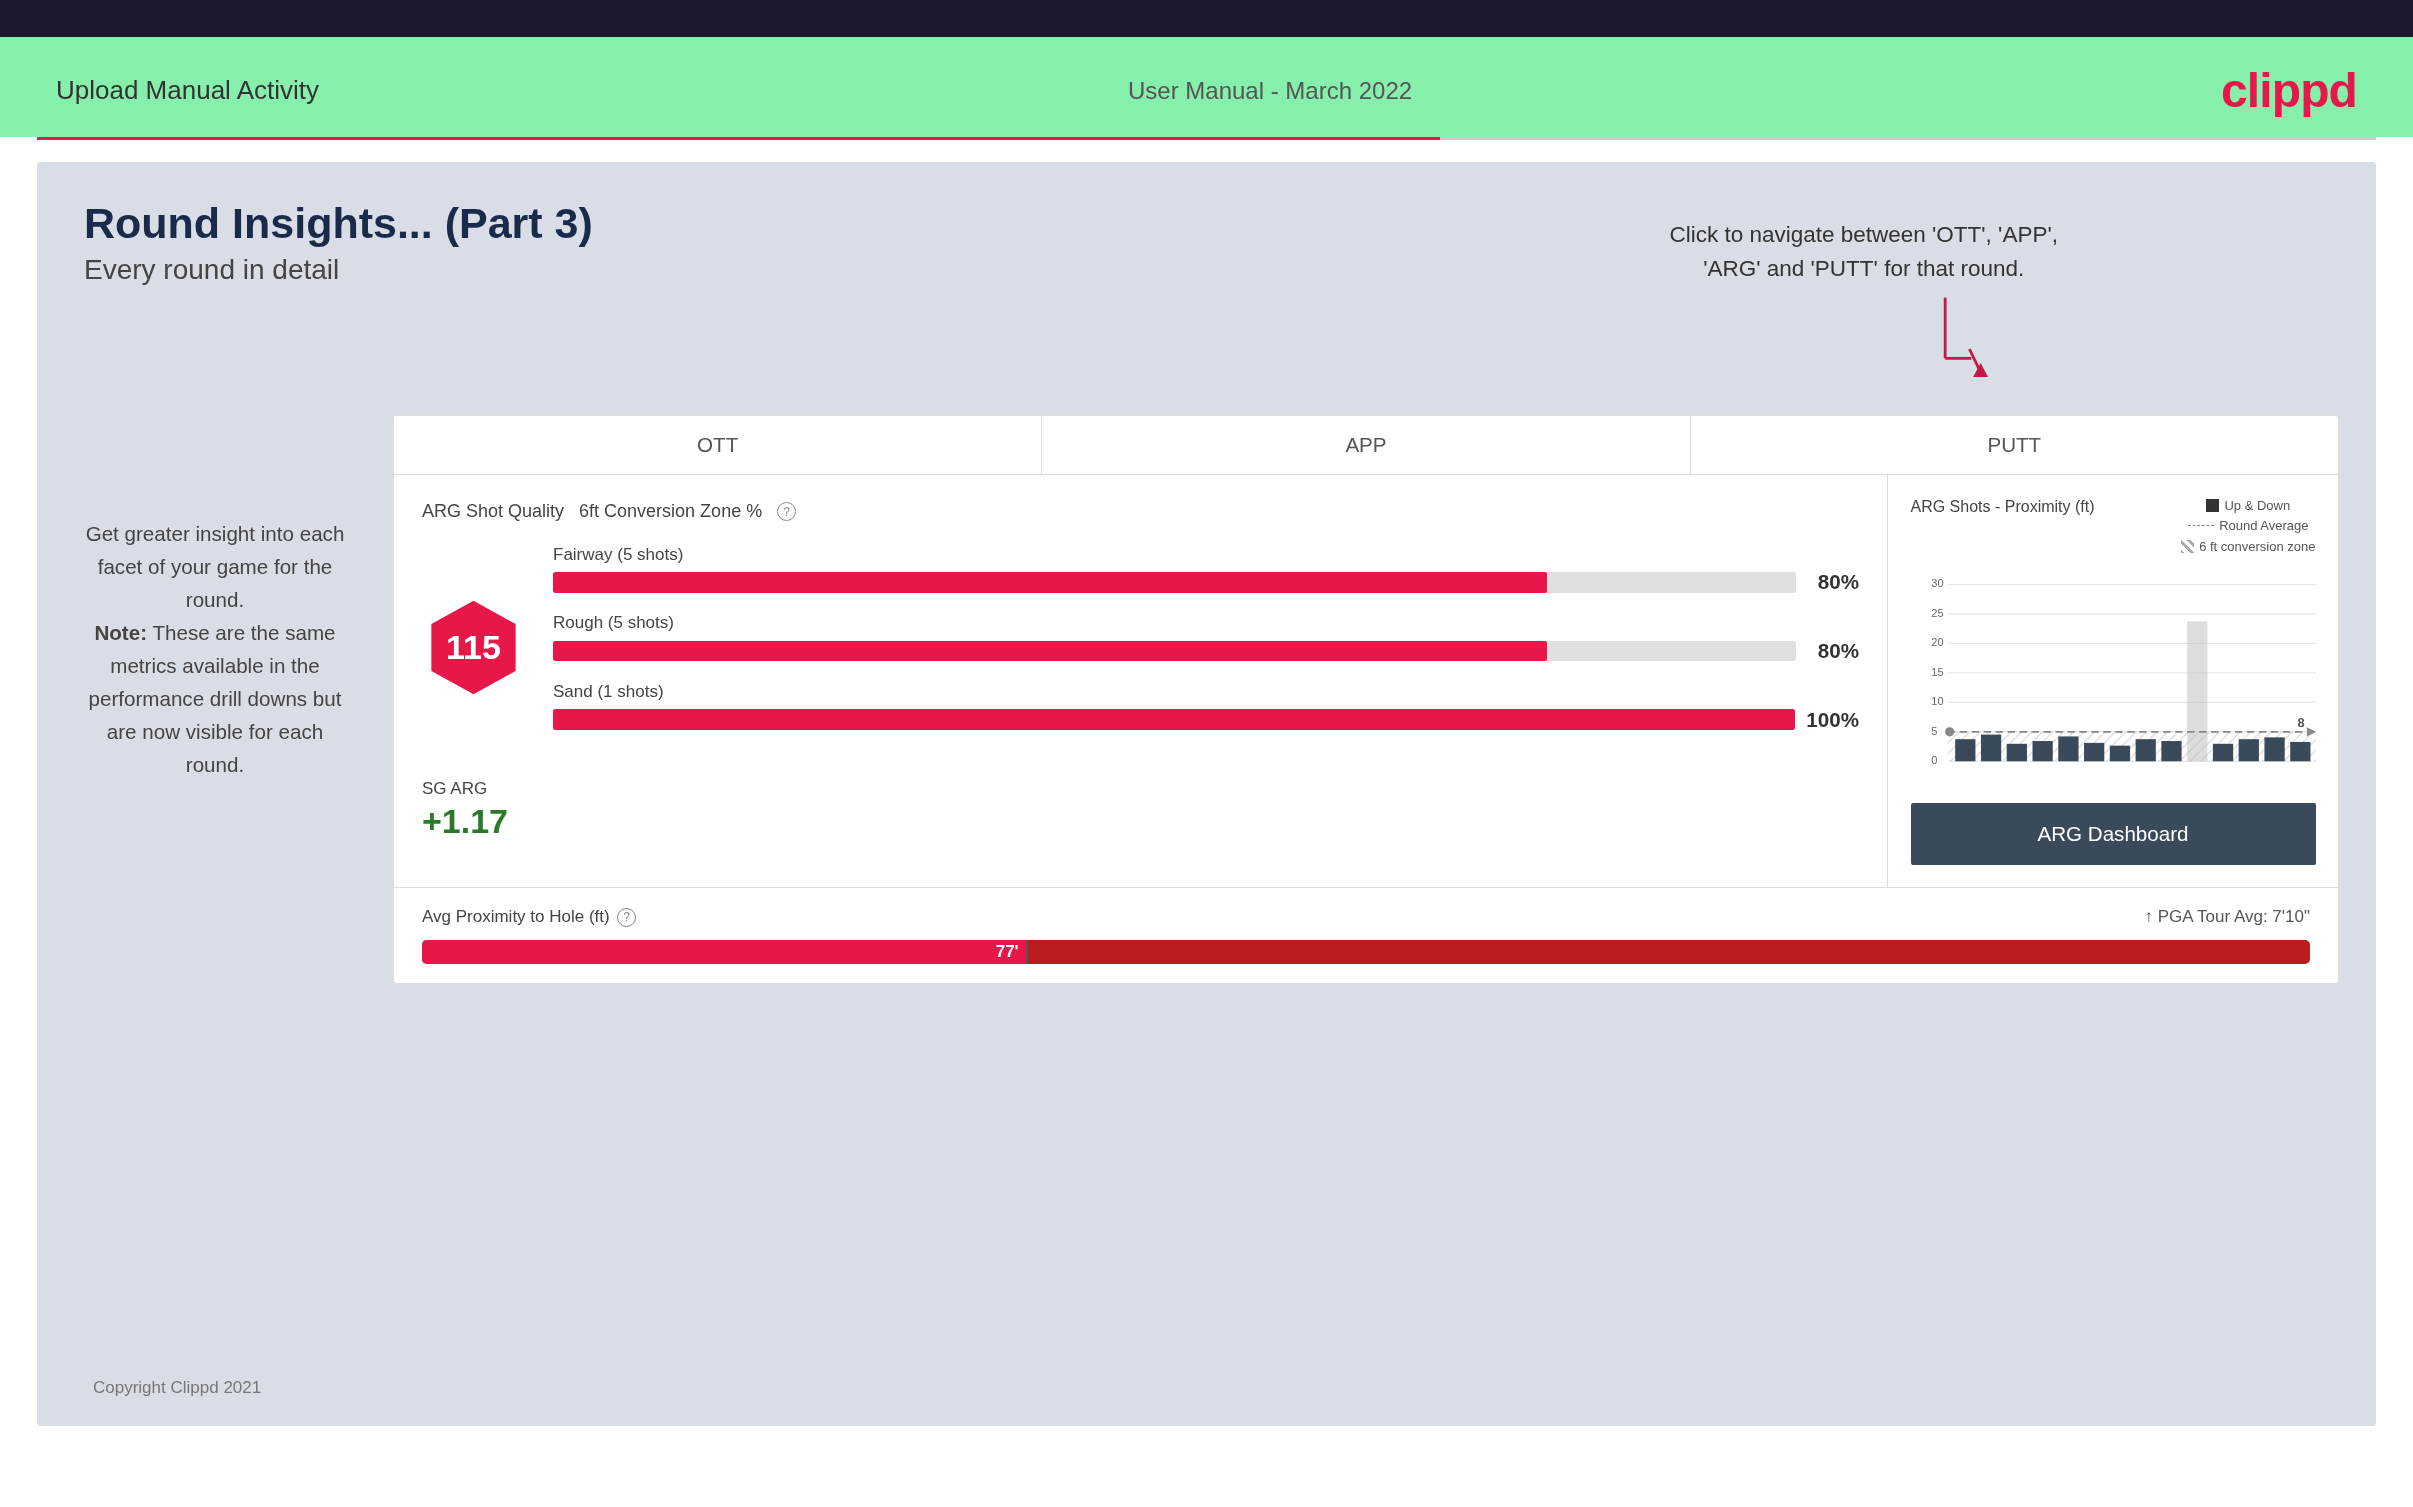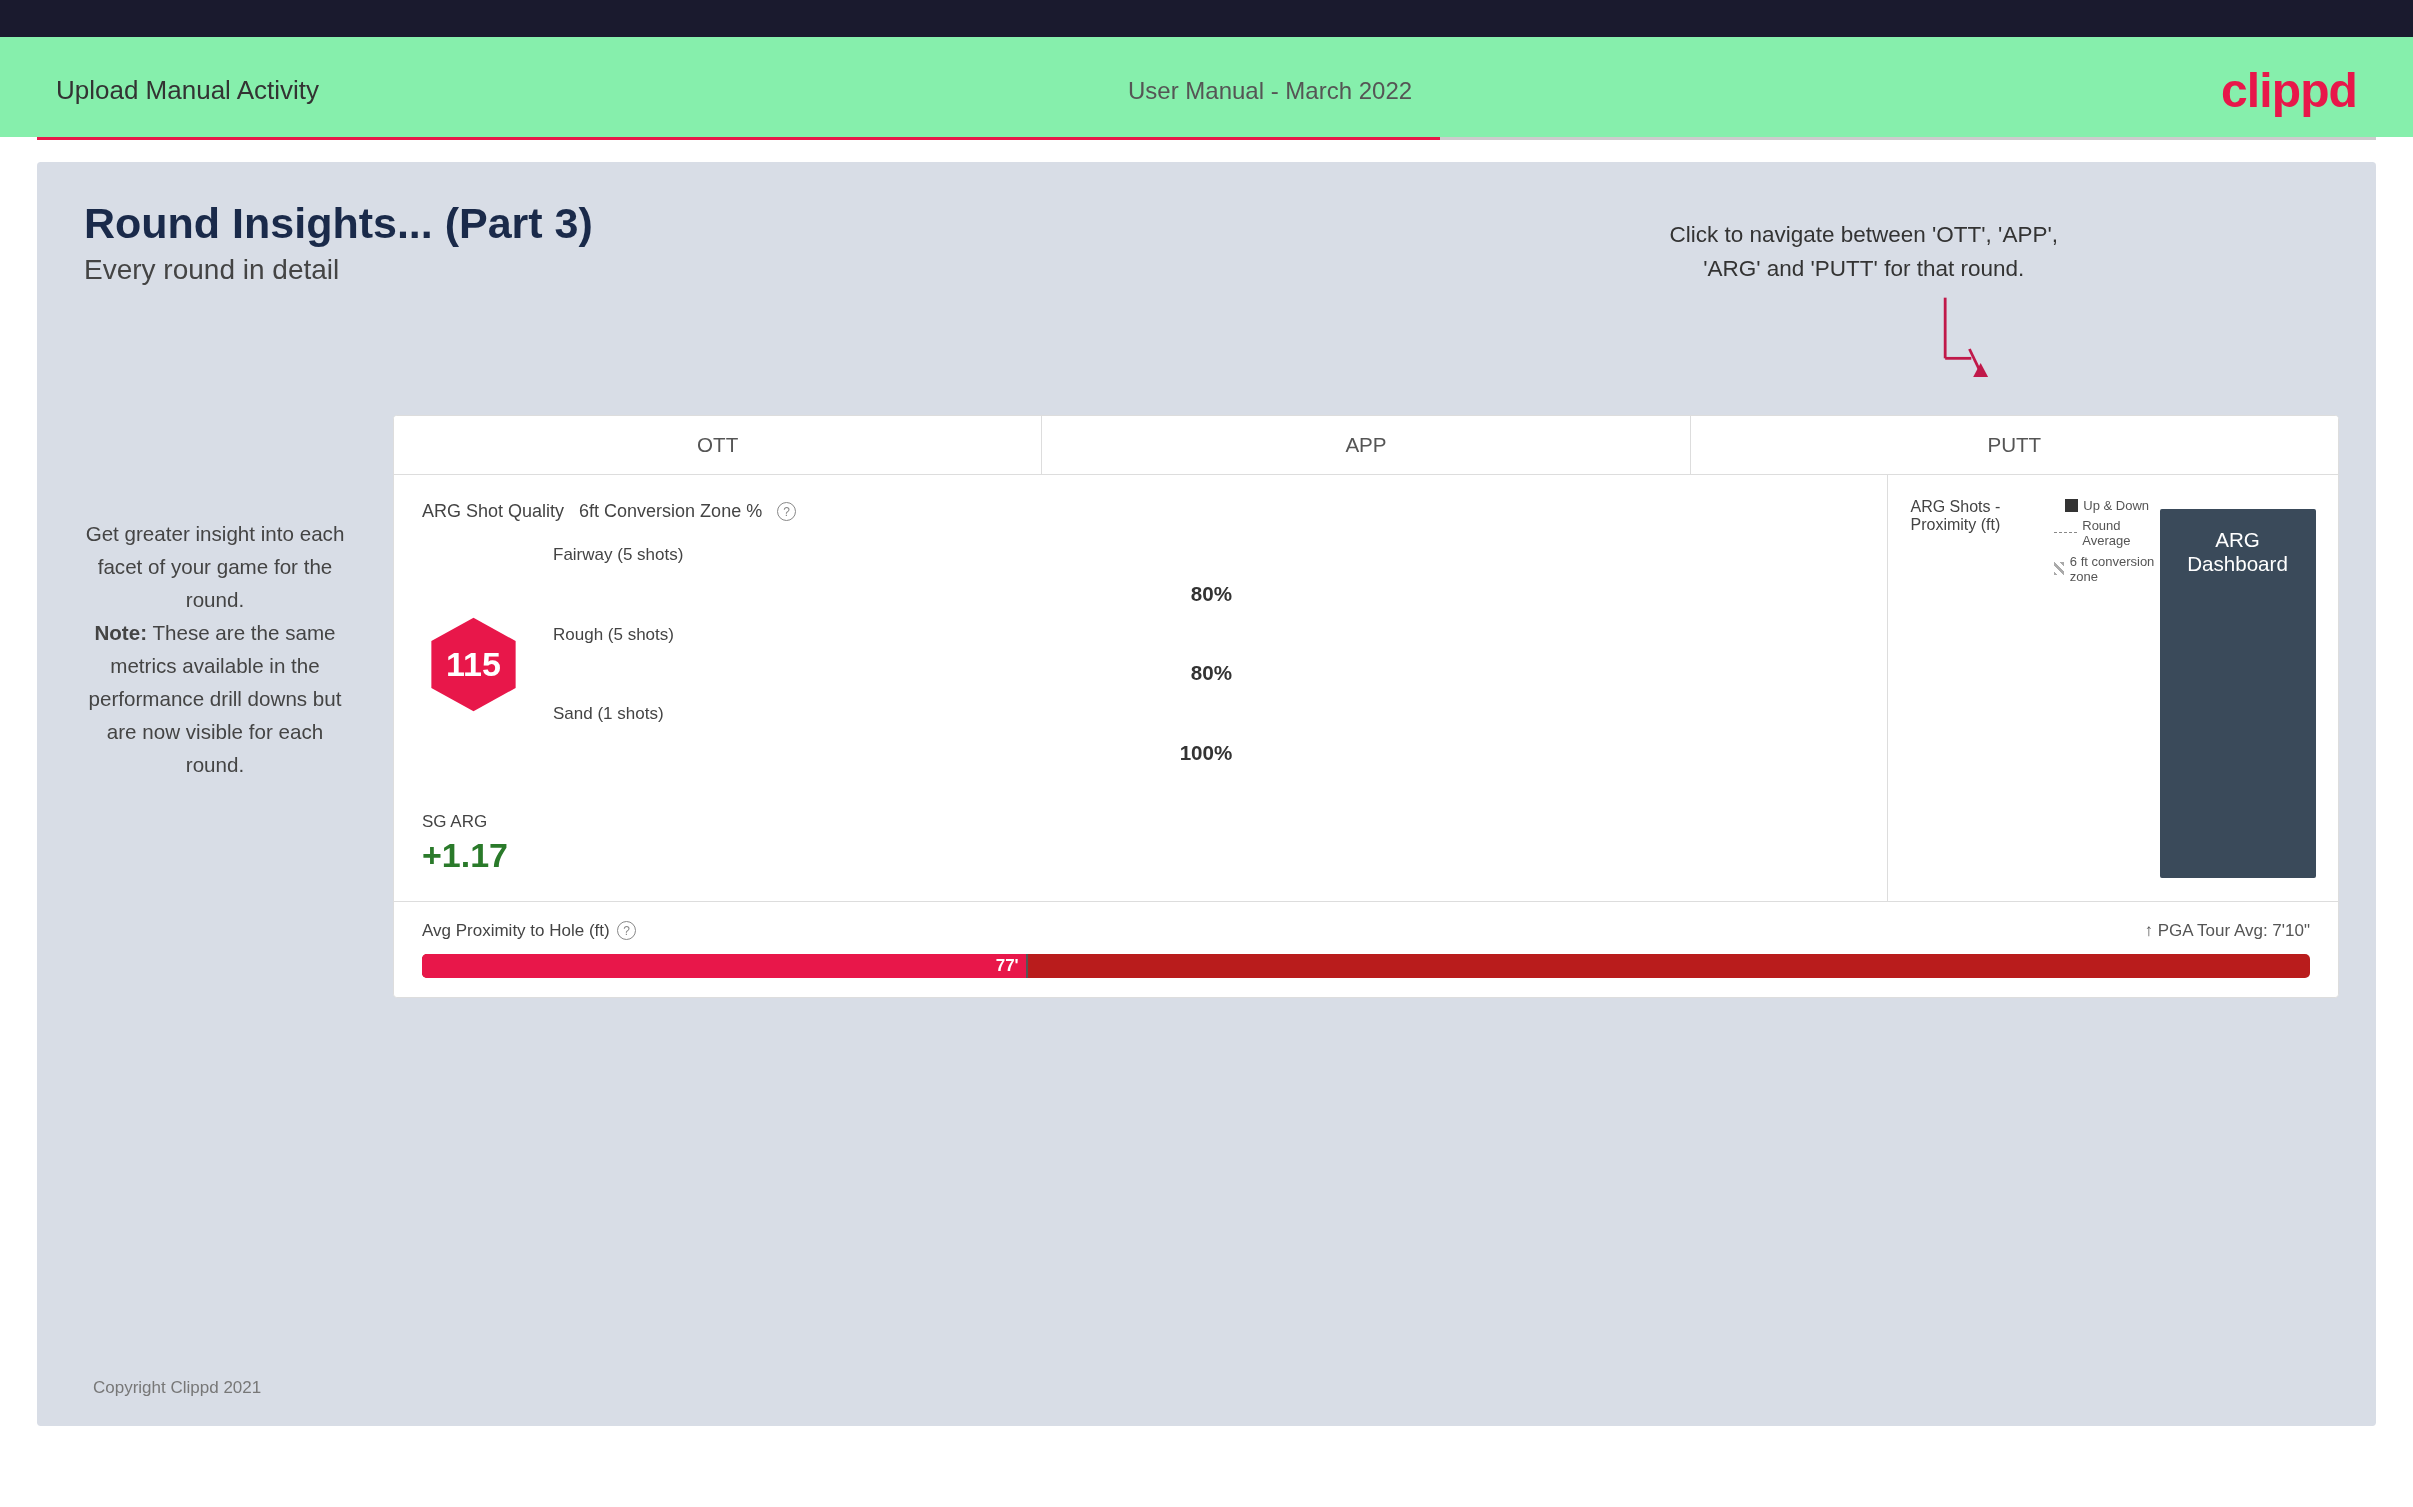--- a/index.html
+++ b/index.html
@@ -217,21 +217,20 @@
     }
     .bar-label {
       font-size: 17px;
       color: #444;
       margin-bottom: 5.6px;
     }
     .bar-track {
       display: flex;
       align-items: center;
       gap: 11.2px;
-      flex-direction: column;
     }
     .bar-bg {
       flex: 1;
       height: 20.6px;
       background: #e0e0e0;
       border-radius: 1.9px;
       overflow: hidden;
     }
     .bar-fill {
       height: 100%;
@@ -313,21 +312,21 @@
       bottom: 0;
       width: 1.9px;
       background: #555;
     }
 
     
     .right-section {
       width: 450px;
       padding: 22.5px 22.5px;
       display: flex;
-      flex-direction: row;
+      flex-direction: column;
     }
     .chart-header {
       display: flex;
       justify-content: space-between;
       align-items: flex-start;
       margin-bottom: 15px;
     }
     .chart-title {
       font-size: 16px;
       color: #444;

